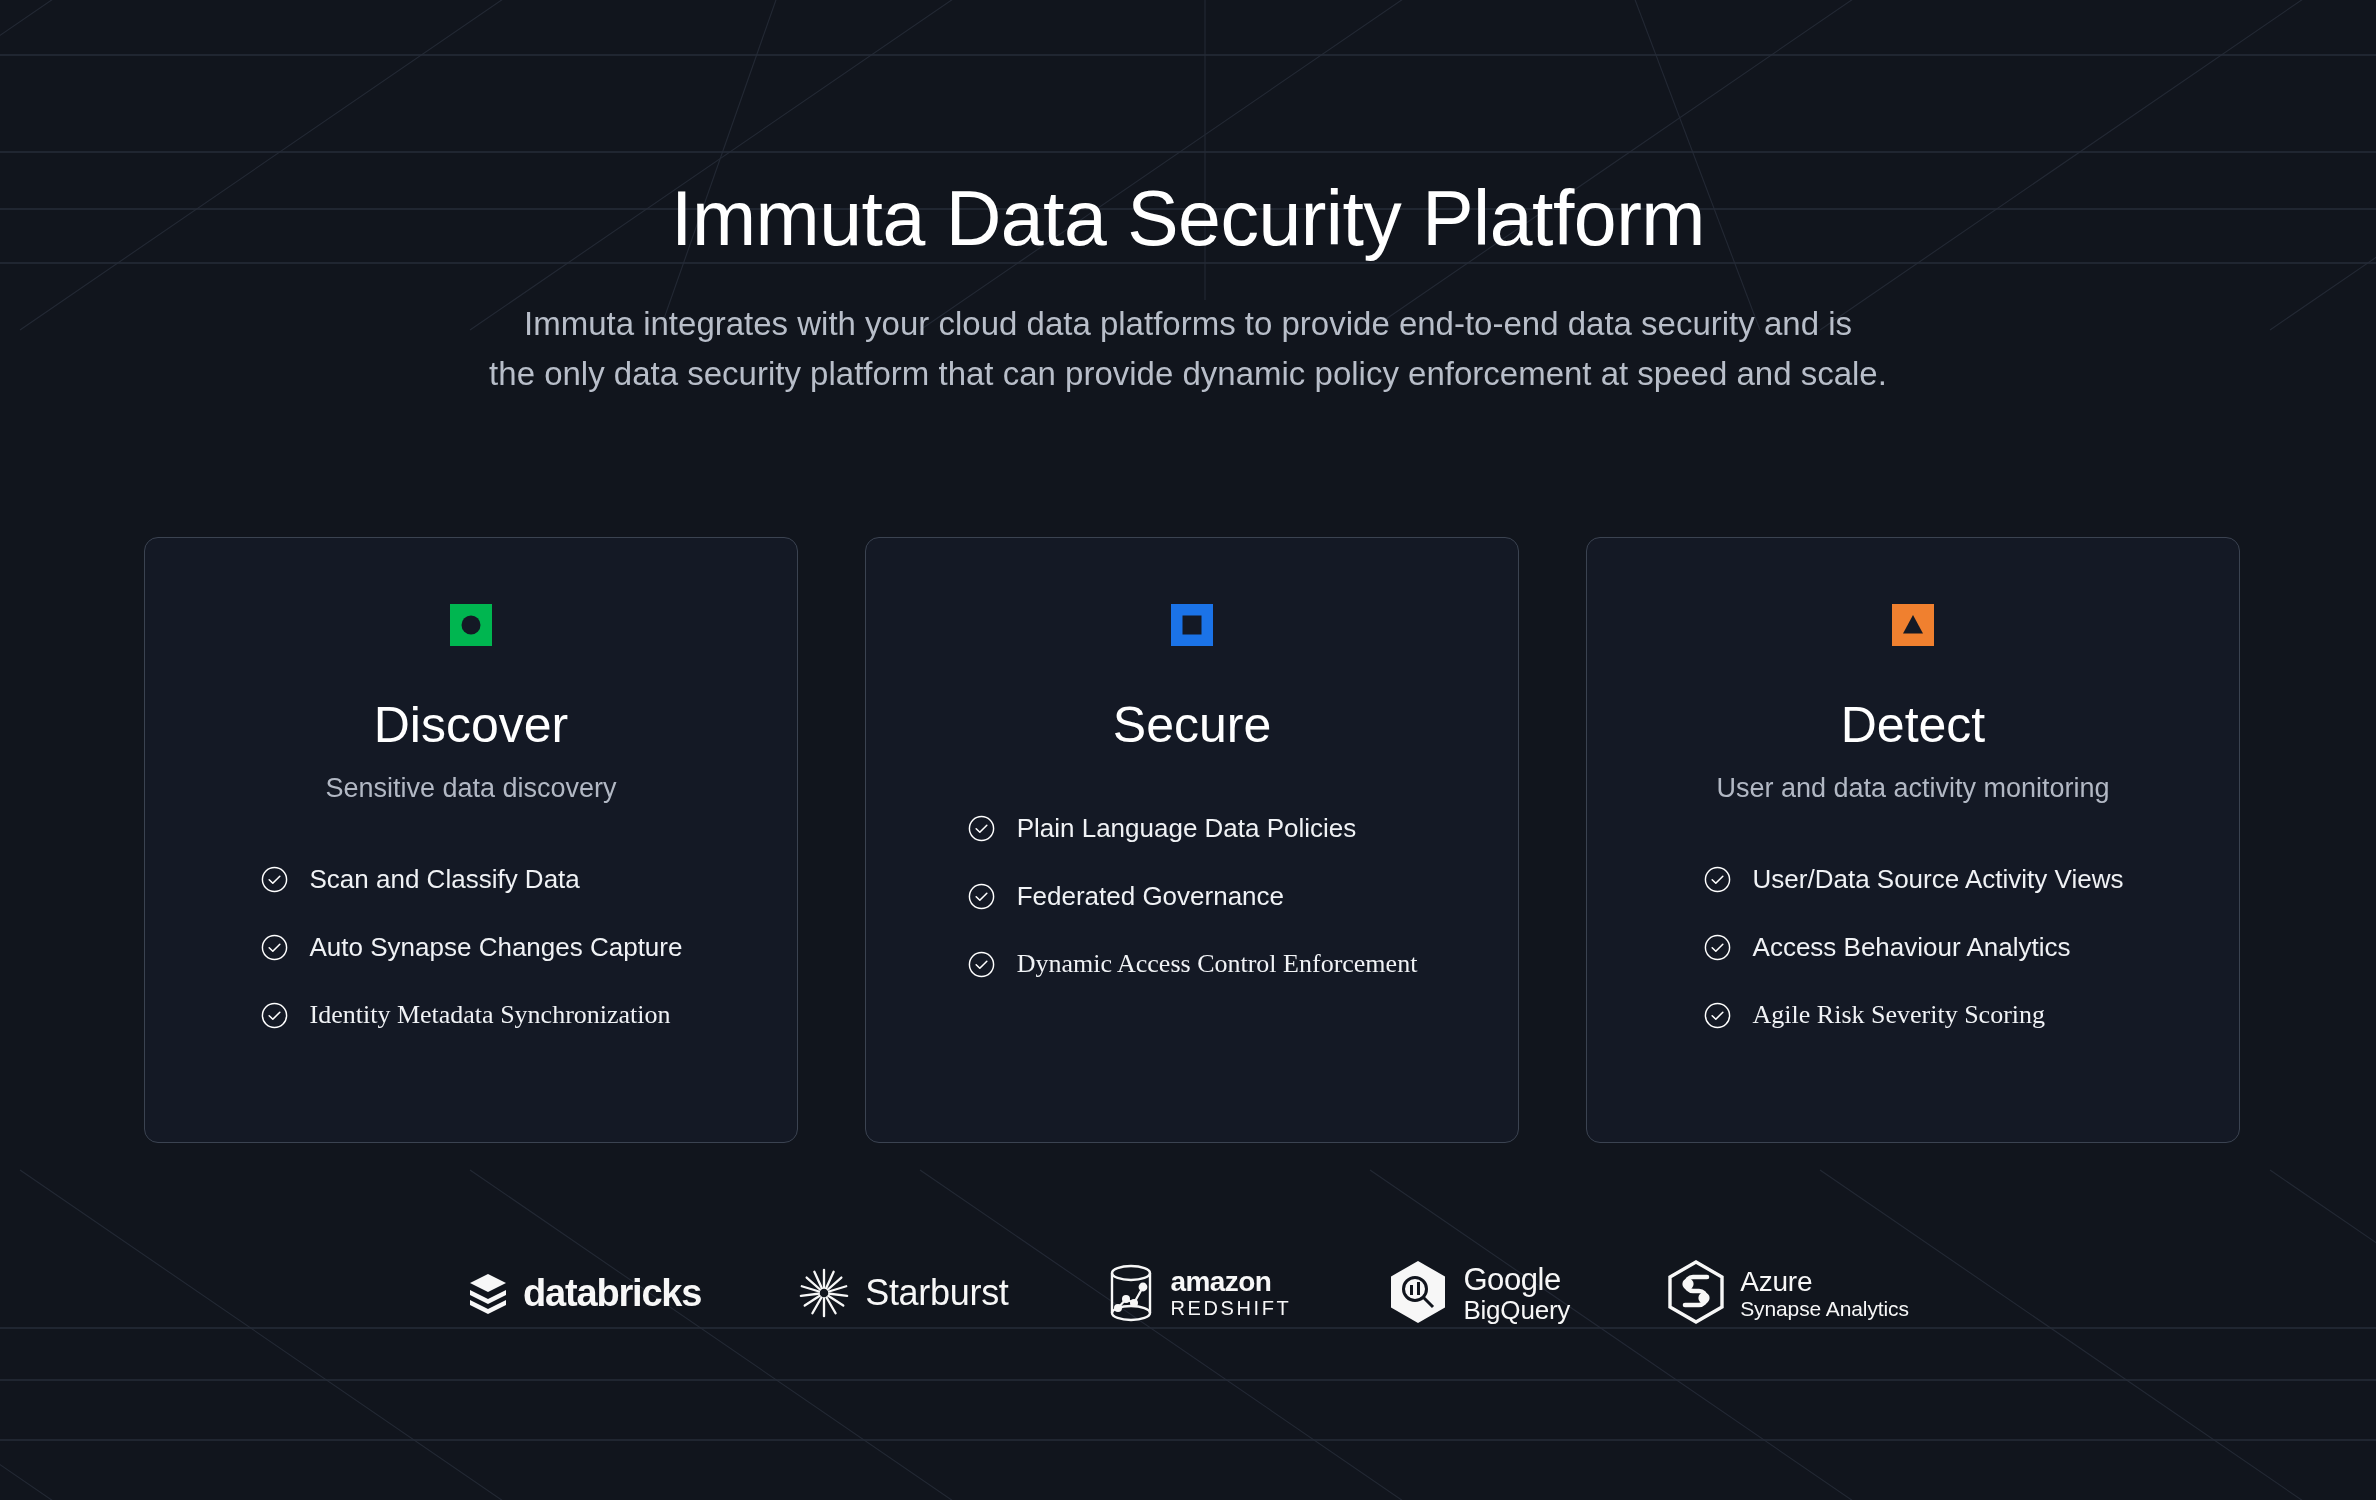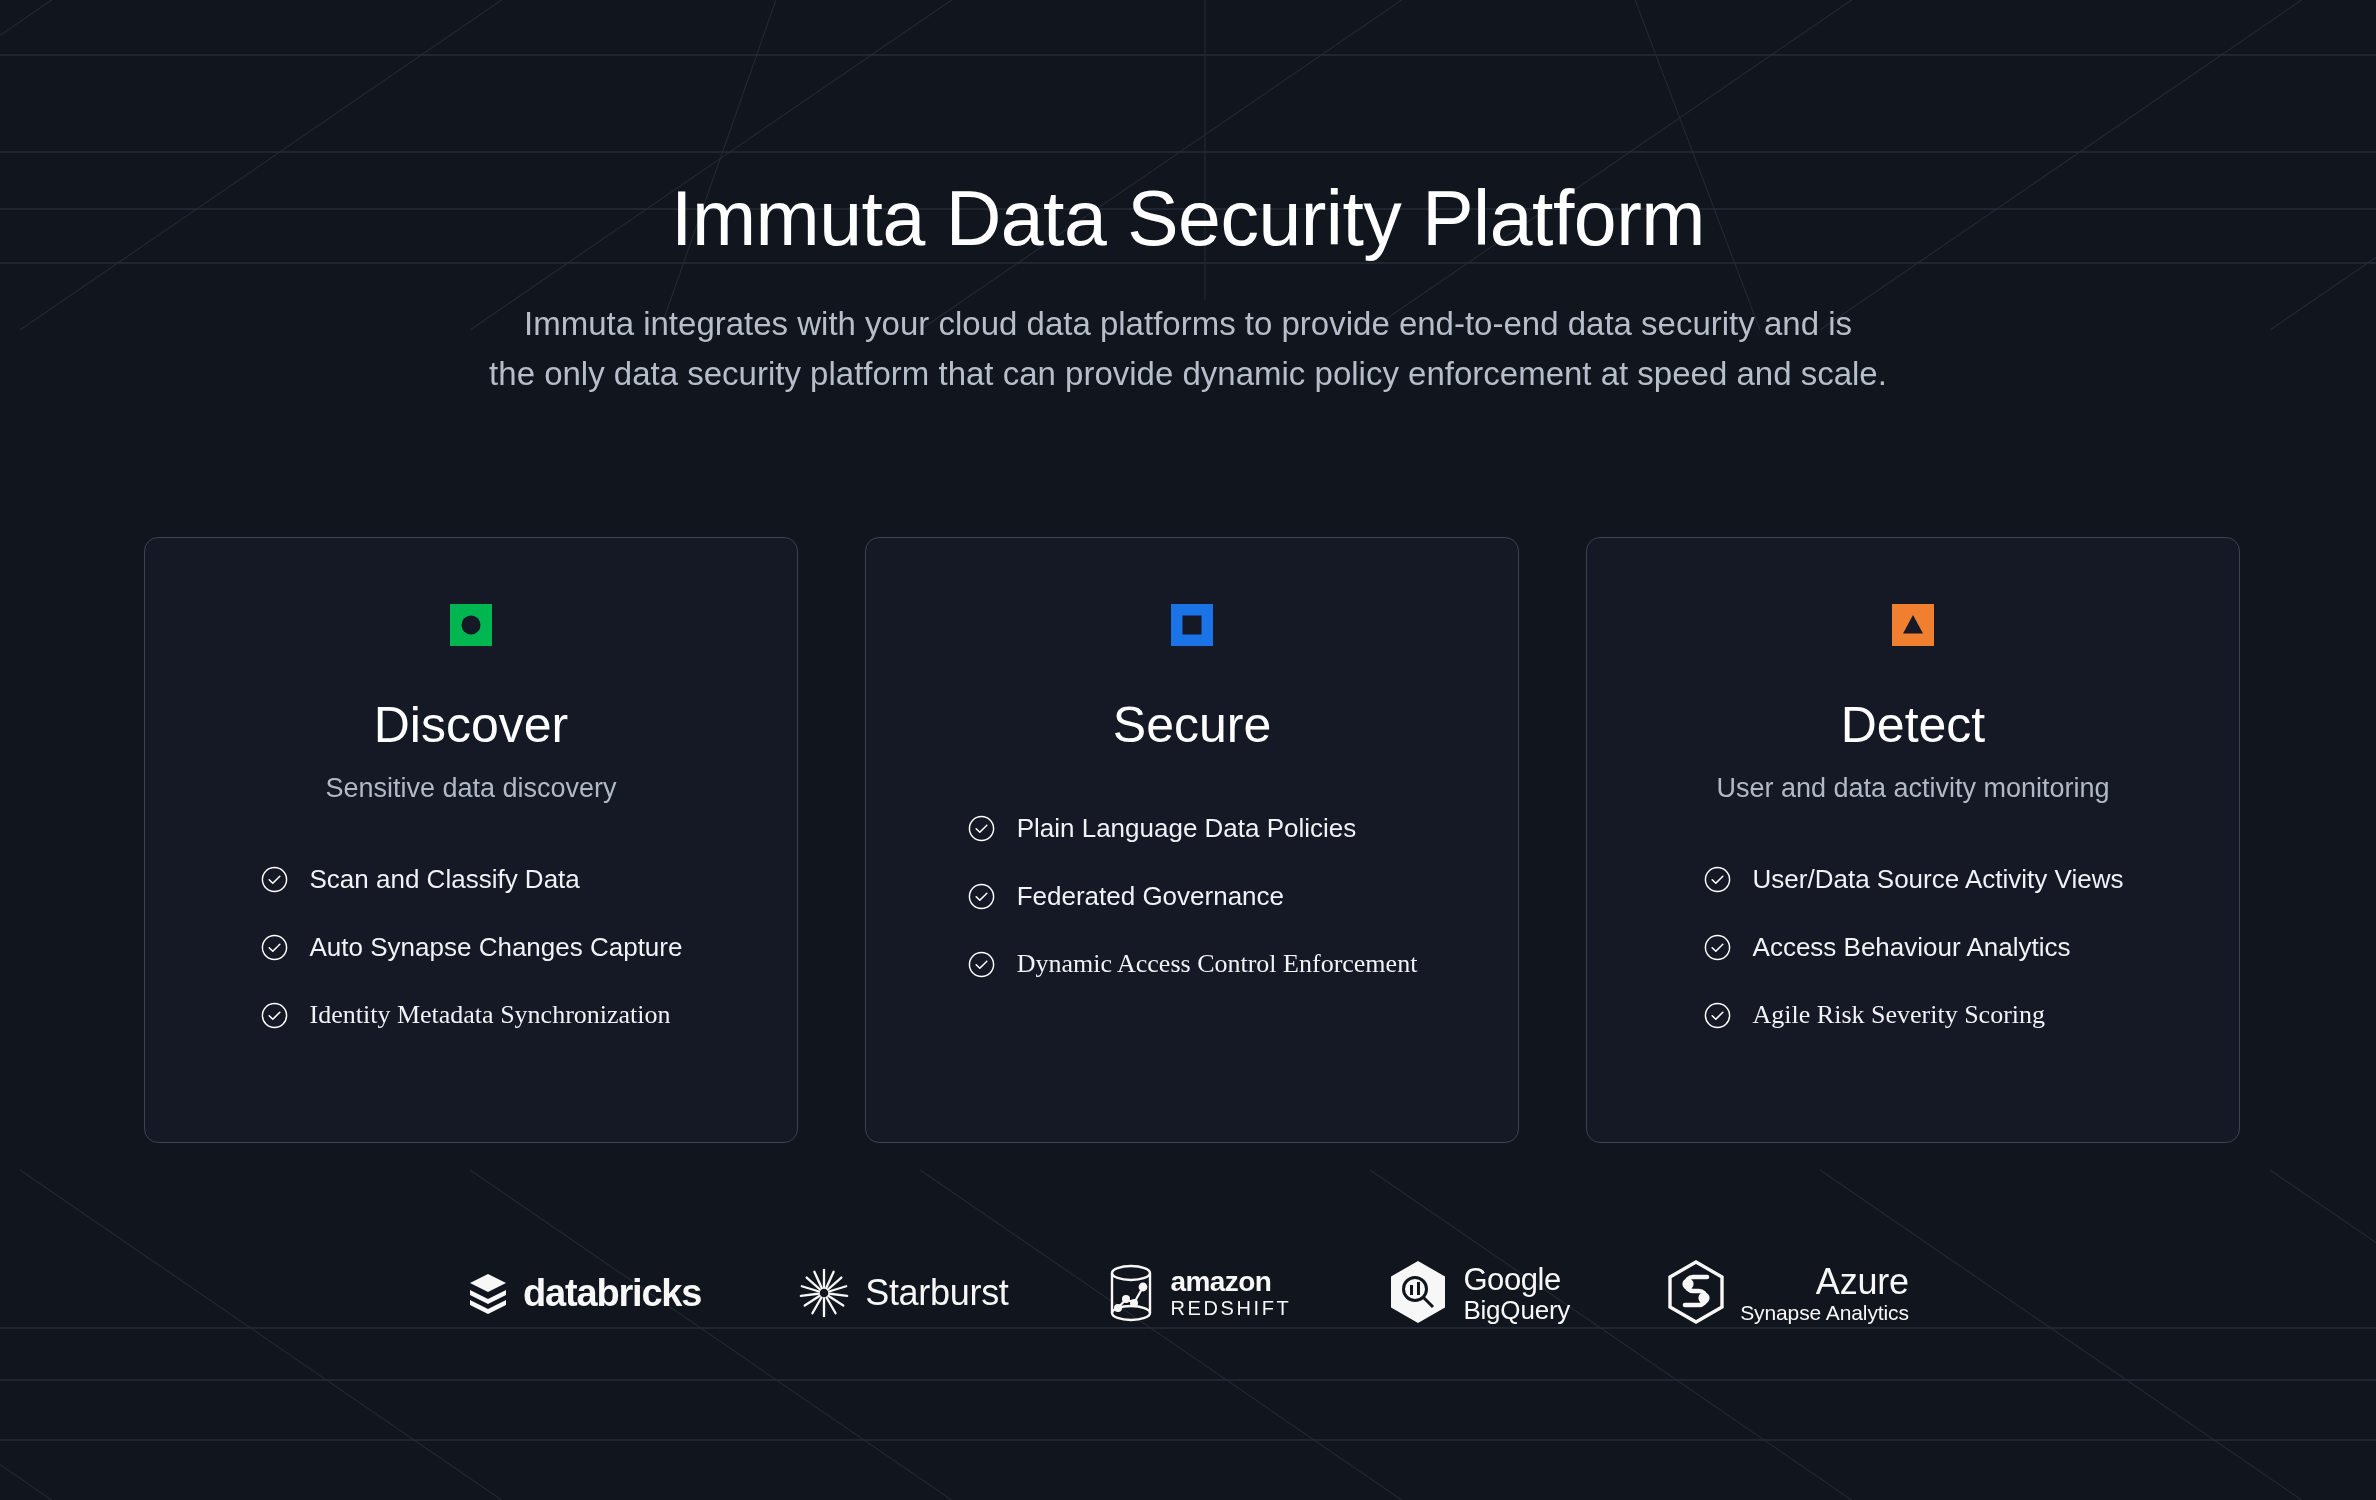--- a/index.html
+++ b/index.html
@@ -113,21 +113,21 @@
   .logo-wordmark { color:#ffffff; line-height:1; }
   .wm-snowflake { font-size:35px; font-weight:400; letter-spacing:-0.4px; position:relative; }
   .wm-snowflake .reg { font-size:14px; vertical-align:super; }
   .wm-databricks { font-size:38px; font-weight:700; letter-spacing:-1.2px; }
   .wm-starburst  { font-size:36px; font-weight:400; letter-spacing:-0.3px; }
   .wm-two-line   { display:flex; flex-direction:column; gap:2px; }
   .wm-amazon-top { font-size:28px; font-weight:700; letter-spacing:-0.6px; }
   .wm-amazon-bot { font-size:20px; font-weight:400; letter-spacing:2.6px; }
   .wm-google-top { font-size:31px; font-weight:400; letter-spacing:-0.4px; }
   .wm-google-bot { font-size:26px; font-weight:400; letter-spacing:-0.2px; }
-  .wm-azure-top  { font-size:36px; font-weight:400; letter-spacing:-0.2px;text-align:right; }
+  .wm-azure-top  { font-size:28px; font-weight:400; letter-spacing:-0.2px; }
   .wm-azure-bot  { font-size:21px; font-weight:400; letter-spacing:-0.1px; }
 </style>
 </head>
 <body>
 
 <div id="root">
 
   <div class="bg-grid">
     <svg viewBox="0 0 2376 1500" xmlns="http://www.w3.org/2000/svg" aria-hidden="true">
       <g stroke="#262c38" stroke-width="1.4" fill="none">

